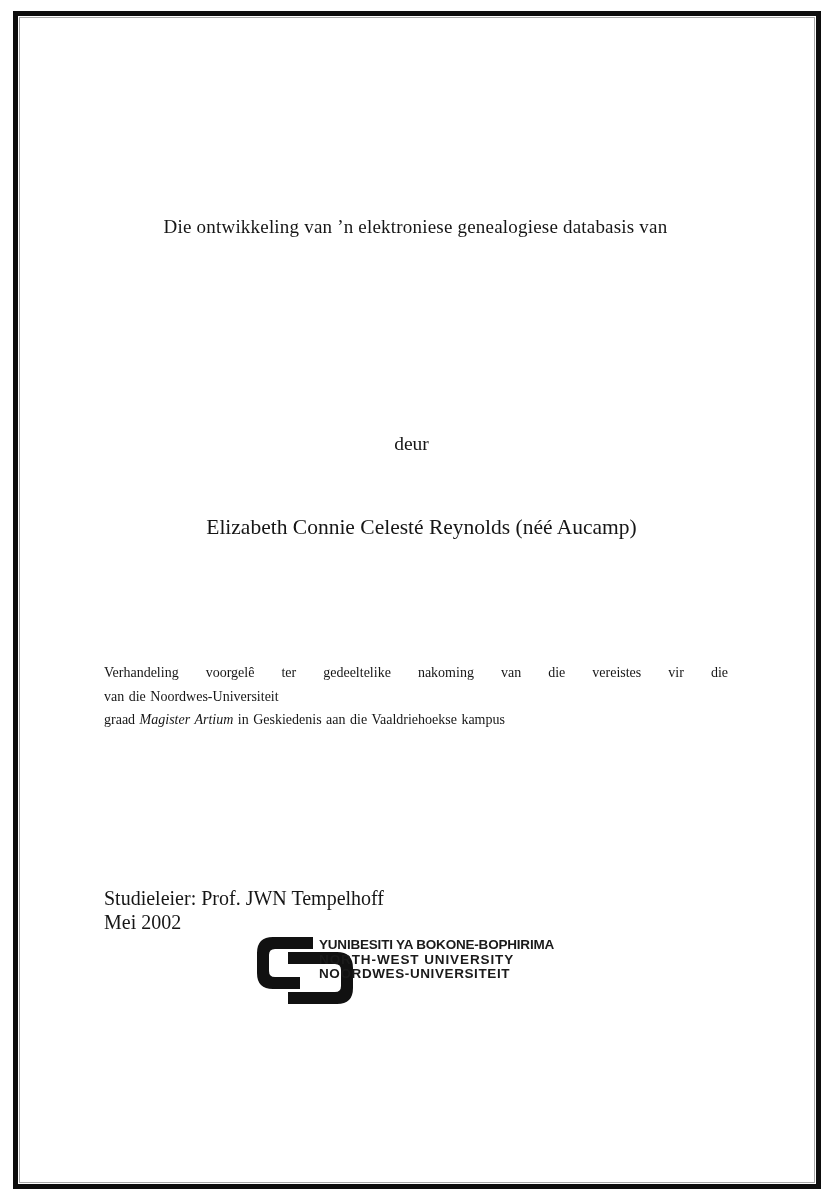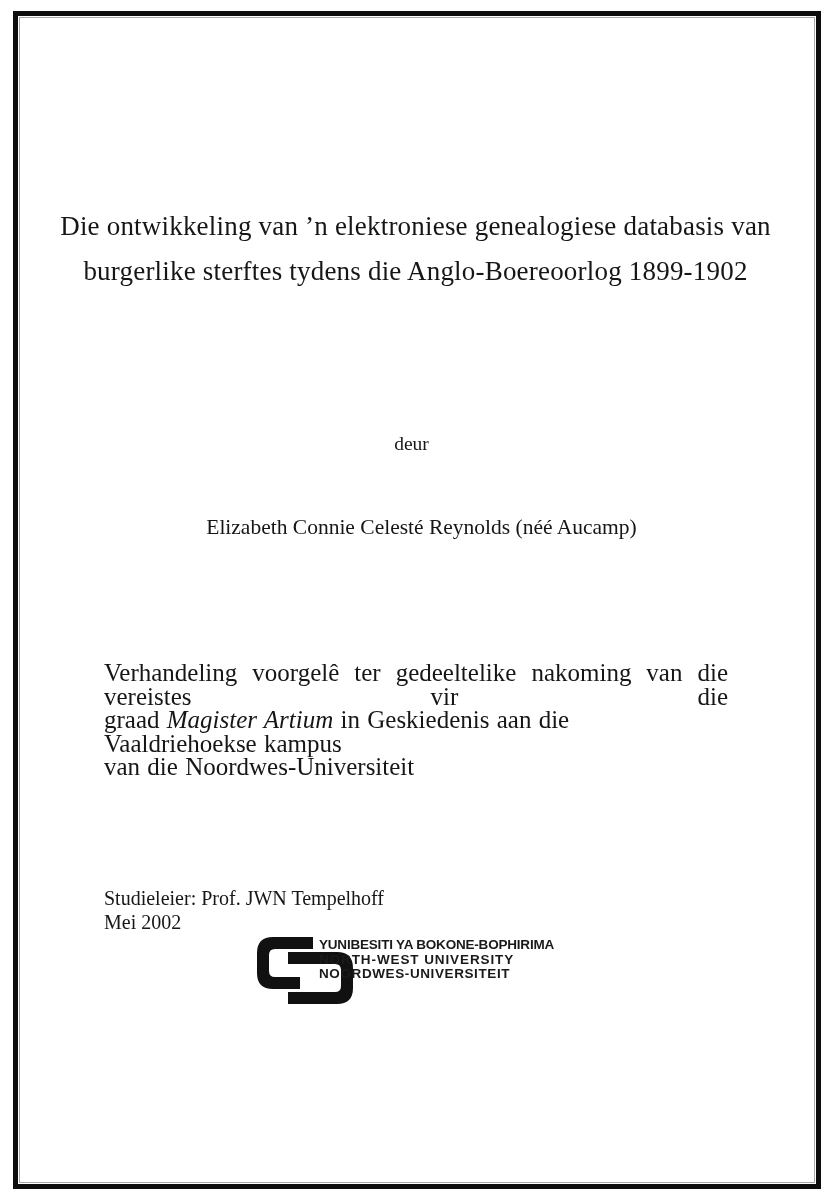--- a/index.html
+++ b/index.html
@@ -29,21 +29,21 @@
     position: absolute;
     inset: 1px;
     border: 1px solid #a8a8a8;
   }
   .title {
     position: absolute;
     top: 204px;
     left: 50px;
     right: 50px;
     text-align: center;
-    font-size: 27px;
+    font-size: 19px;
     line-height: 45px;
     letter-spacing: 0.2px;
   }
   .byline {
     position: absolute;
     top: 433px;
     left: 0;
     right: 8px;
     text-align: center;
     font-size: 19.5px;
@@ -54,21 +54,21 @@
     left: 12px;
     right: 0;
     text-align: center;
     font-size: 21.5px;
   }
   .statement {
     position: absolute;
     top: 661px;
     left: 104px;
     width: 624px;
-    font-size: 25px;
+    font-size: 14px;
     line-height: 23.5px;
     word-spacing: 1px;
   }
   .statement .just {
     text-align: justify;
     text-align-last: justify;
   }
   .statement em {
     font-style: italic;
   }
@@ -111,31 +111,30 @@
 <body>
 
 <div class="page">
 
   <div class="frame">
     <div class="frame-inner"></div>
   </div>
 
   <div class="title">
     <div>Die ontwikkeling van ’n elektroniese genealogiese databasis van</div>
-    <div>burgerlike sterftes tydens die Anglo-Boereoorlog 1899-1902</div>
   </div>
 
   <div class="byline">deur</div>
 
   <div class="author">Elizabeth Connie Celesté Reynolds (néé Aucamp)</div>
 
   <div class="statement">
     <div class="just">Verhandeling voorgelê ter gedeeltelike nakoming van die vereistes vir die</div>
+    <div>van die Noordwes-Universiteit</div>
     <div><span>graad </span><em>Magister Artium</em><span> in Geskiedenis aan die Vaaldriehoekse kampus</span></div>
-    <div>van die Noordwes-Universiteit</div>
   </div>
 
   <div class="supervisor">
     <div>Studieleier: Prof. JWN Tempelhoff</div>
     <div>Mei 2002</div>
   </div>
 
   <div class="logo">
     <svg class="logo-mark" width="96" height="67" viewBox="0 0 96 67" aria-hidden="true">
       <path d="M56 0 H16 Q0 0 0 16 V36 Q0 52 16 52 H43 V40 H18 Q12 40 12 34 V18 Q12 12 18 12 H56 Z" fill="#111111"></path>

